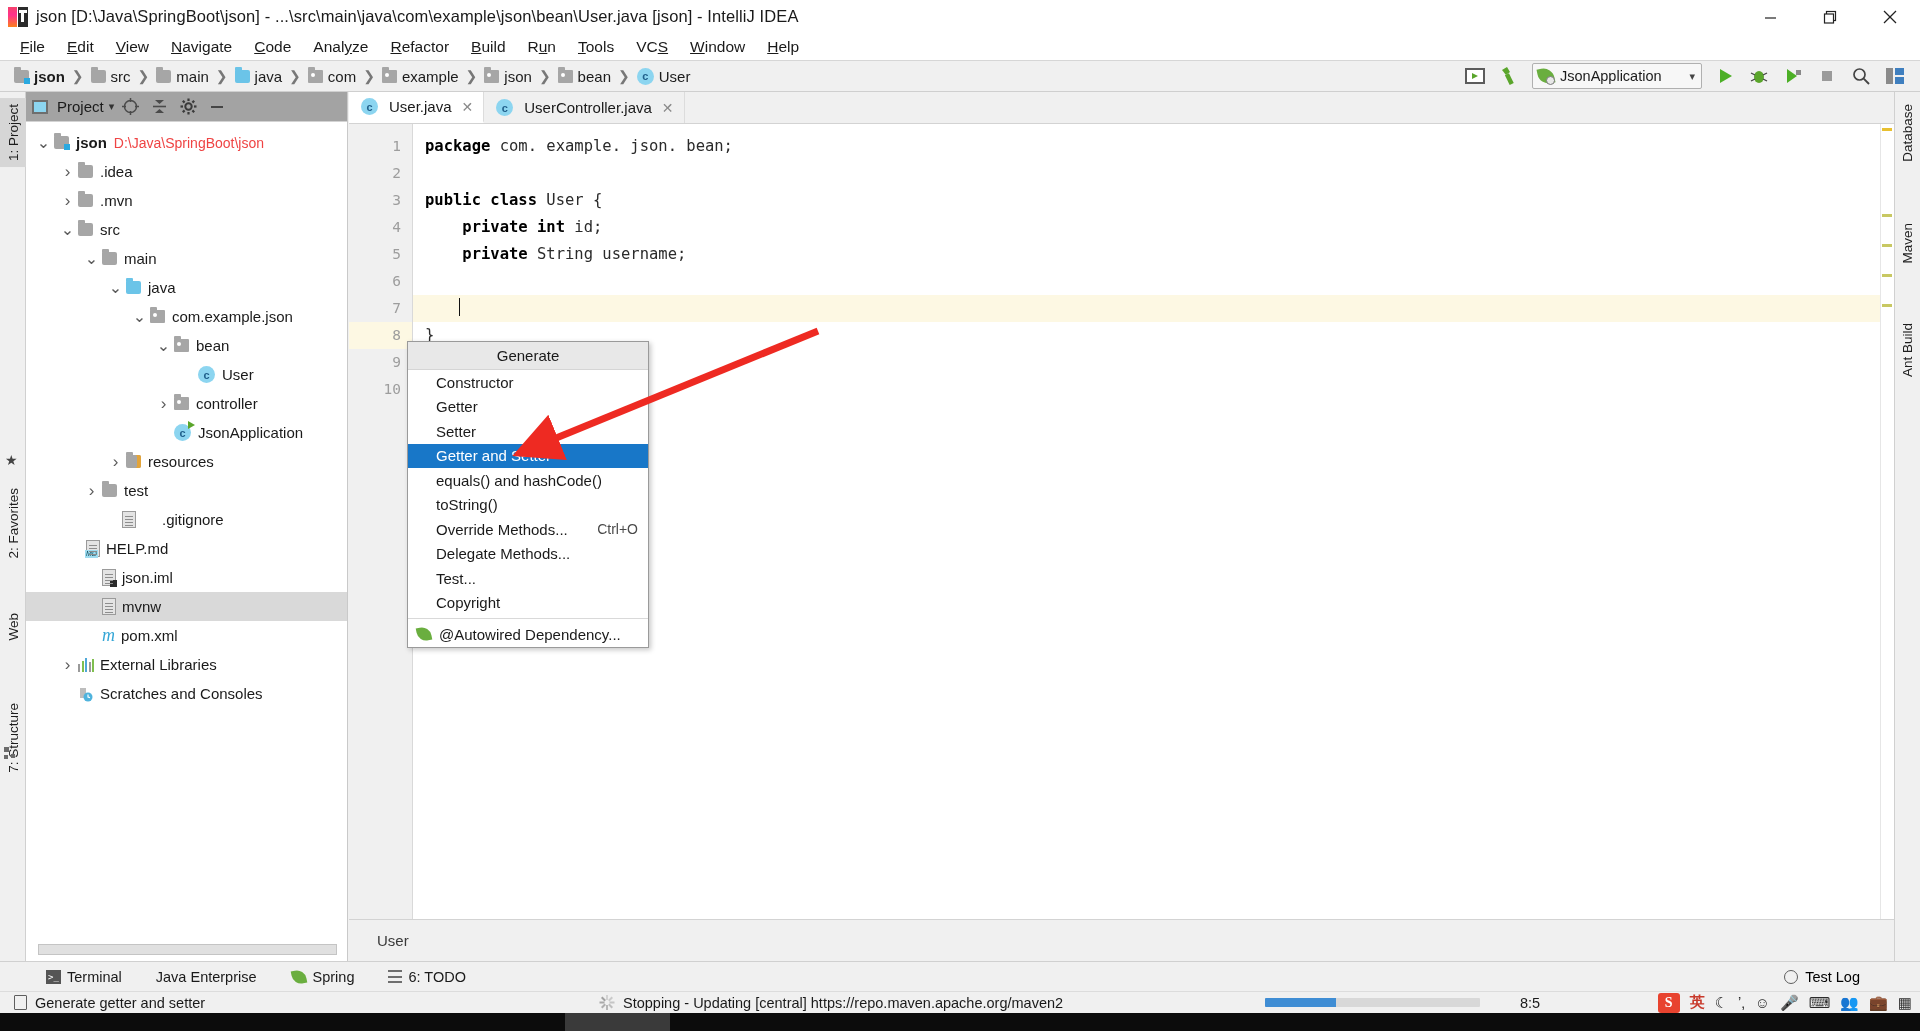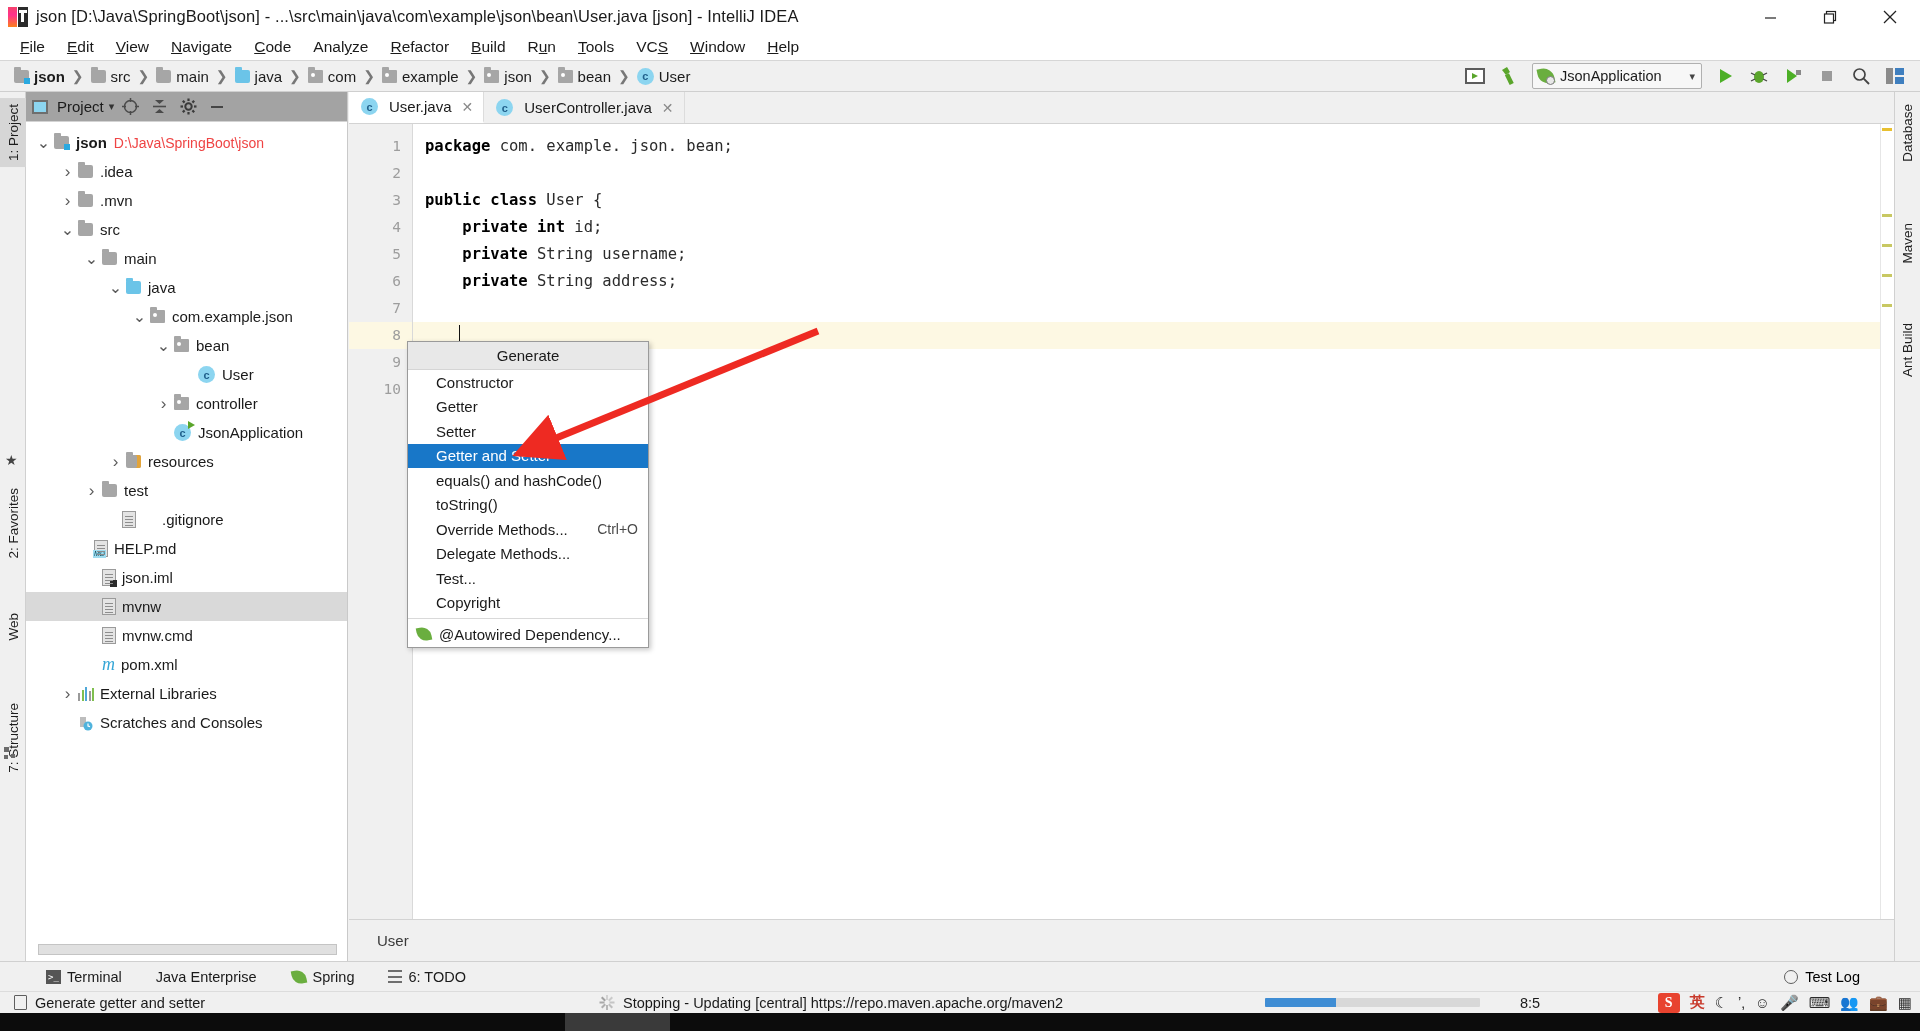--- a/index.html
+++ b/index.html
@@ -530,43 +530,38 @@
         <div class="trow" style="padding-left: 58px;">
           <span class="arrow" style="font-size: 17px;">›</span>
           <span class="fico grey"></span>
           <span class="tlabel">test</span>
         </div>
         <div class="trow" style="padding-left: 58px; gap: 20px;">
           <span class="arrow none"></span>
           <span class="doc-ico" style="margin-right: 4px;"></span>
           <span class="tlabel">.gitignore</span>
         </div>
-        <div class="trow" style="padding-left: 42px; margin-left: 8px;">
+        <div class="trow" style="padding-left: 42px;">
           <span class="arrow none"></span>
           <span class="doc-ico" style="margin-right: 4px;">
             <i class="md-badge">MD</i>
           </span>
           <span class="tlabel">HELP.md</span>
         </div>
         <div class="trow" style="padding-left: 58px;">
           <span class="arrow none"></span>
           <span class="doc-ico" style="margin-right: 4px;">
             <i style="position: absolute; right: -2px; bottom: -2px; width: 7px; height: 7px; background: rgb(43, 43, 43);"></i>
           </span>
           <span class="tlabel">json.iml</span>
         </div>
         <div class="trow sel" style="padding-left: 58px;">
           <span class="arrow none"></span>
           <span class="doc-ico" style="margin-right: 4px;"></span>
           <span class="tlabel">mvnw</span>
-        </div>
-        <div class="trow" style="padding-left: 58px;">
-          <span class="arrow none"></span>
-          <span class="doc-ico" style="margin-right: 4px;"></span>
-          <span class="tlabel">mvnw.cmd</span>
         </div>
         <div class="trow" style="padding-left: 58px;">
           <span class="arrow none"></span>
           <span class="m-ico">m</span>
           <span class="tlabel">pom.xml</span>
         </div>
         <div class="trow" style="padding-left: 34px;">
           <span class="arrow" style="font-size: 17px;">›</span>
           <span class="lib-ico">
             <i style="background: rgb(154, 154, 154); height: 8px;"></i>
@@ -614,21 +609,20 @@
         <div class="ln hl">8</div>
         <div class="ln">9</div>
         <div class="ln">10</div>
       </div>
     <div class="code" id="code">
         <div class="ln"><span class="kw">package</span><span class="plain"> com. example. json. bean;</span></div>
         <div class="ln"></div>
         <div class="ln"><span class="kw">public class</span><span class="plain"> User {</span></div>
         <div class="ln"><span class="kw">    private int</span><span class="plain"> id;</span></div>
         <div class="ln"><span class="kw">    private</span><span class="plain"> String username;</span></div>
-        <div class="ln"><span class="kw">    private</span><span class="plain"> String address;</span></div>
         <div class="ln"></div>
         <div class="ln hl"><span class="caret" style="margin-left: 34px;"></span></div>
         <div class="ln"><span class="plain">}</span></div>
         <div class="ln"></div>
       </div>
     <div class="marker-strip" id="markers">
         <span class="mk" style="top: 4px; background: rgb(232, 192, 48);"></span>
         <span class="mk" style="top: 90px; background: rgb(200, 200, 98);"></span>
         <span class="mk" style="top: 120px; background: rgb(200, 200, 98);"></span>
         <span class="mk" style="top: 150px; background: rgb(200, 200, 98);"></span>

